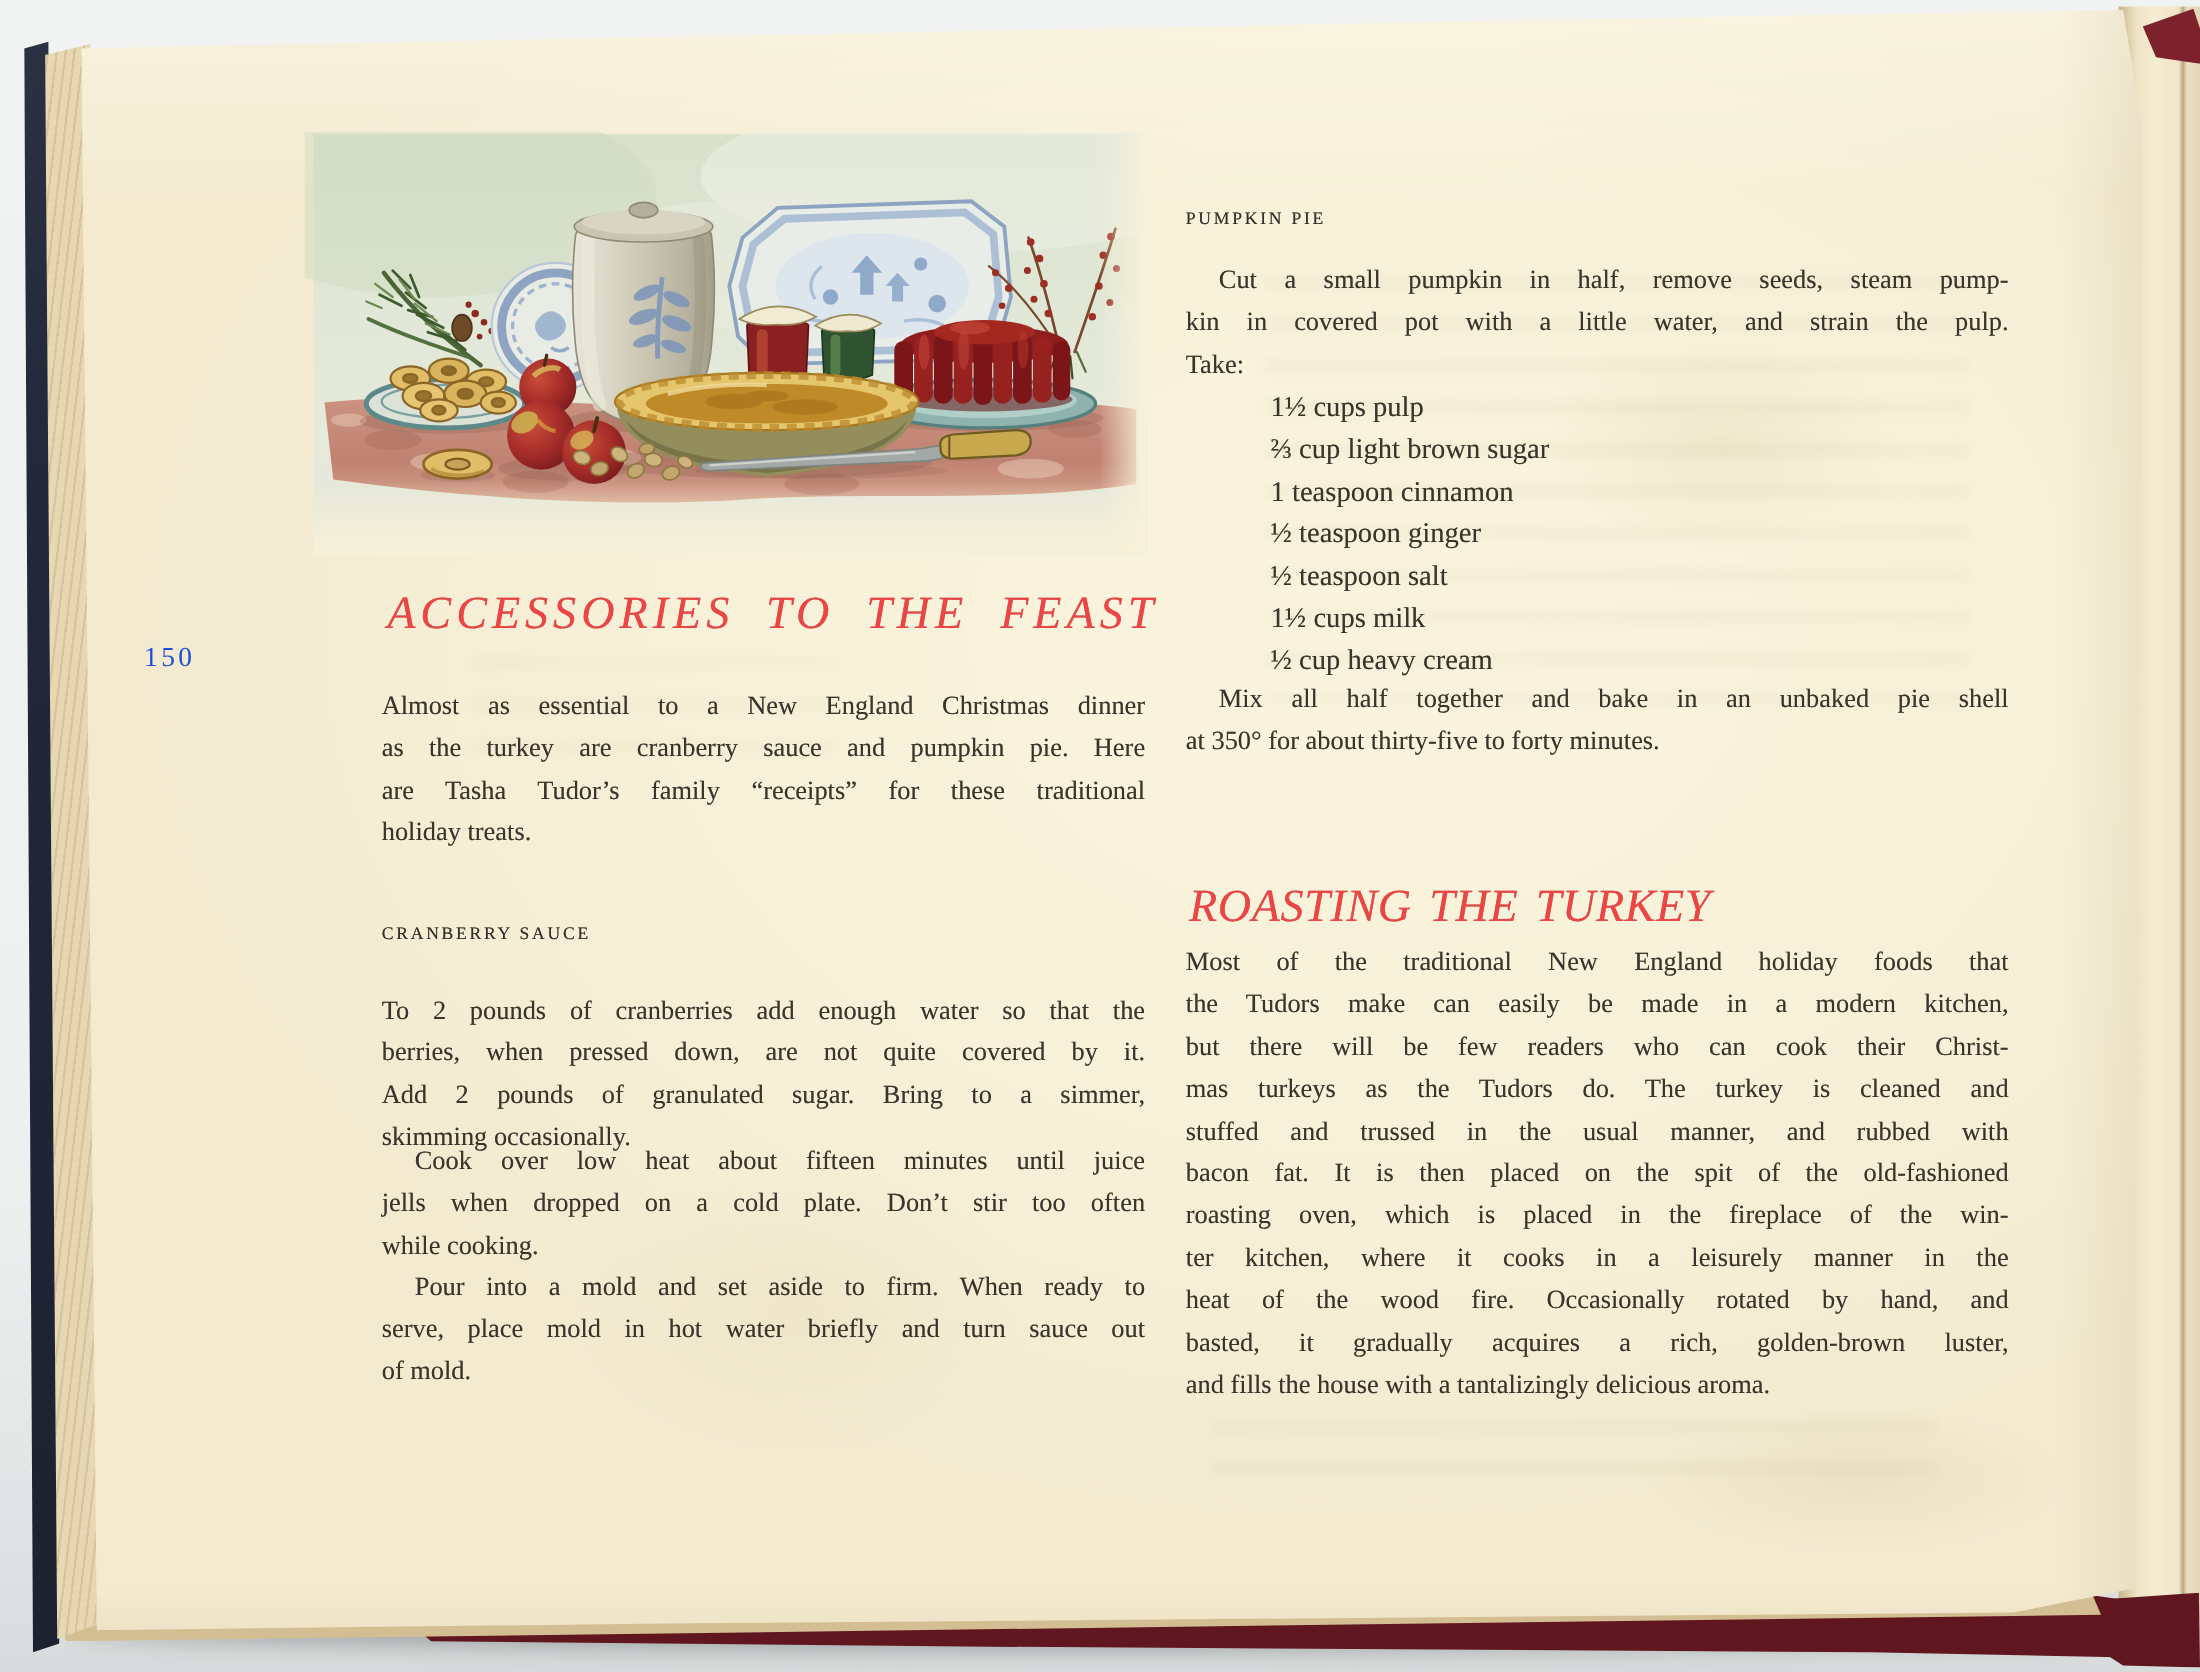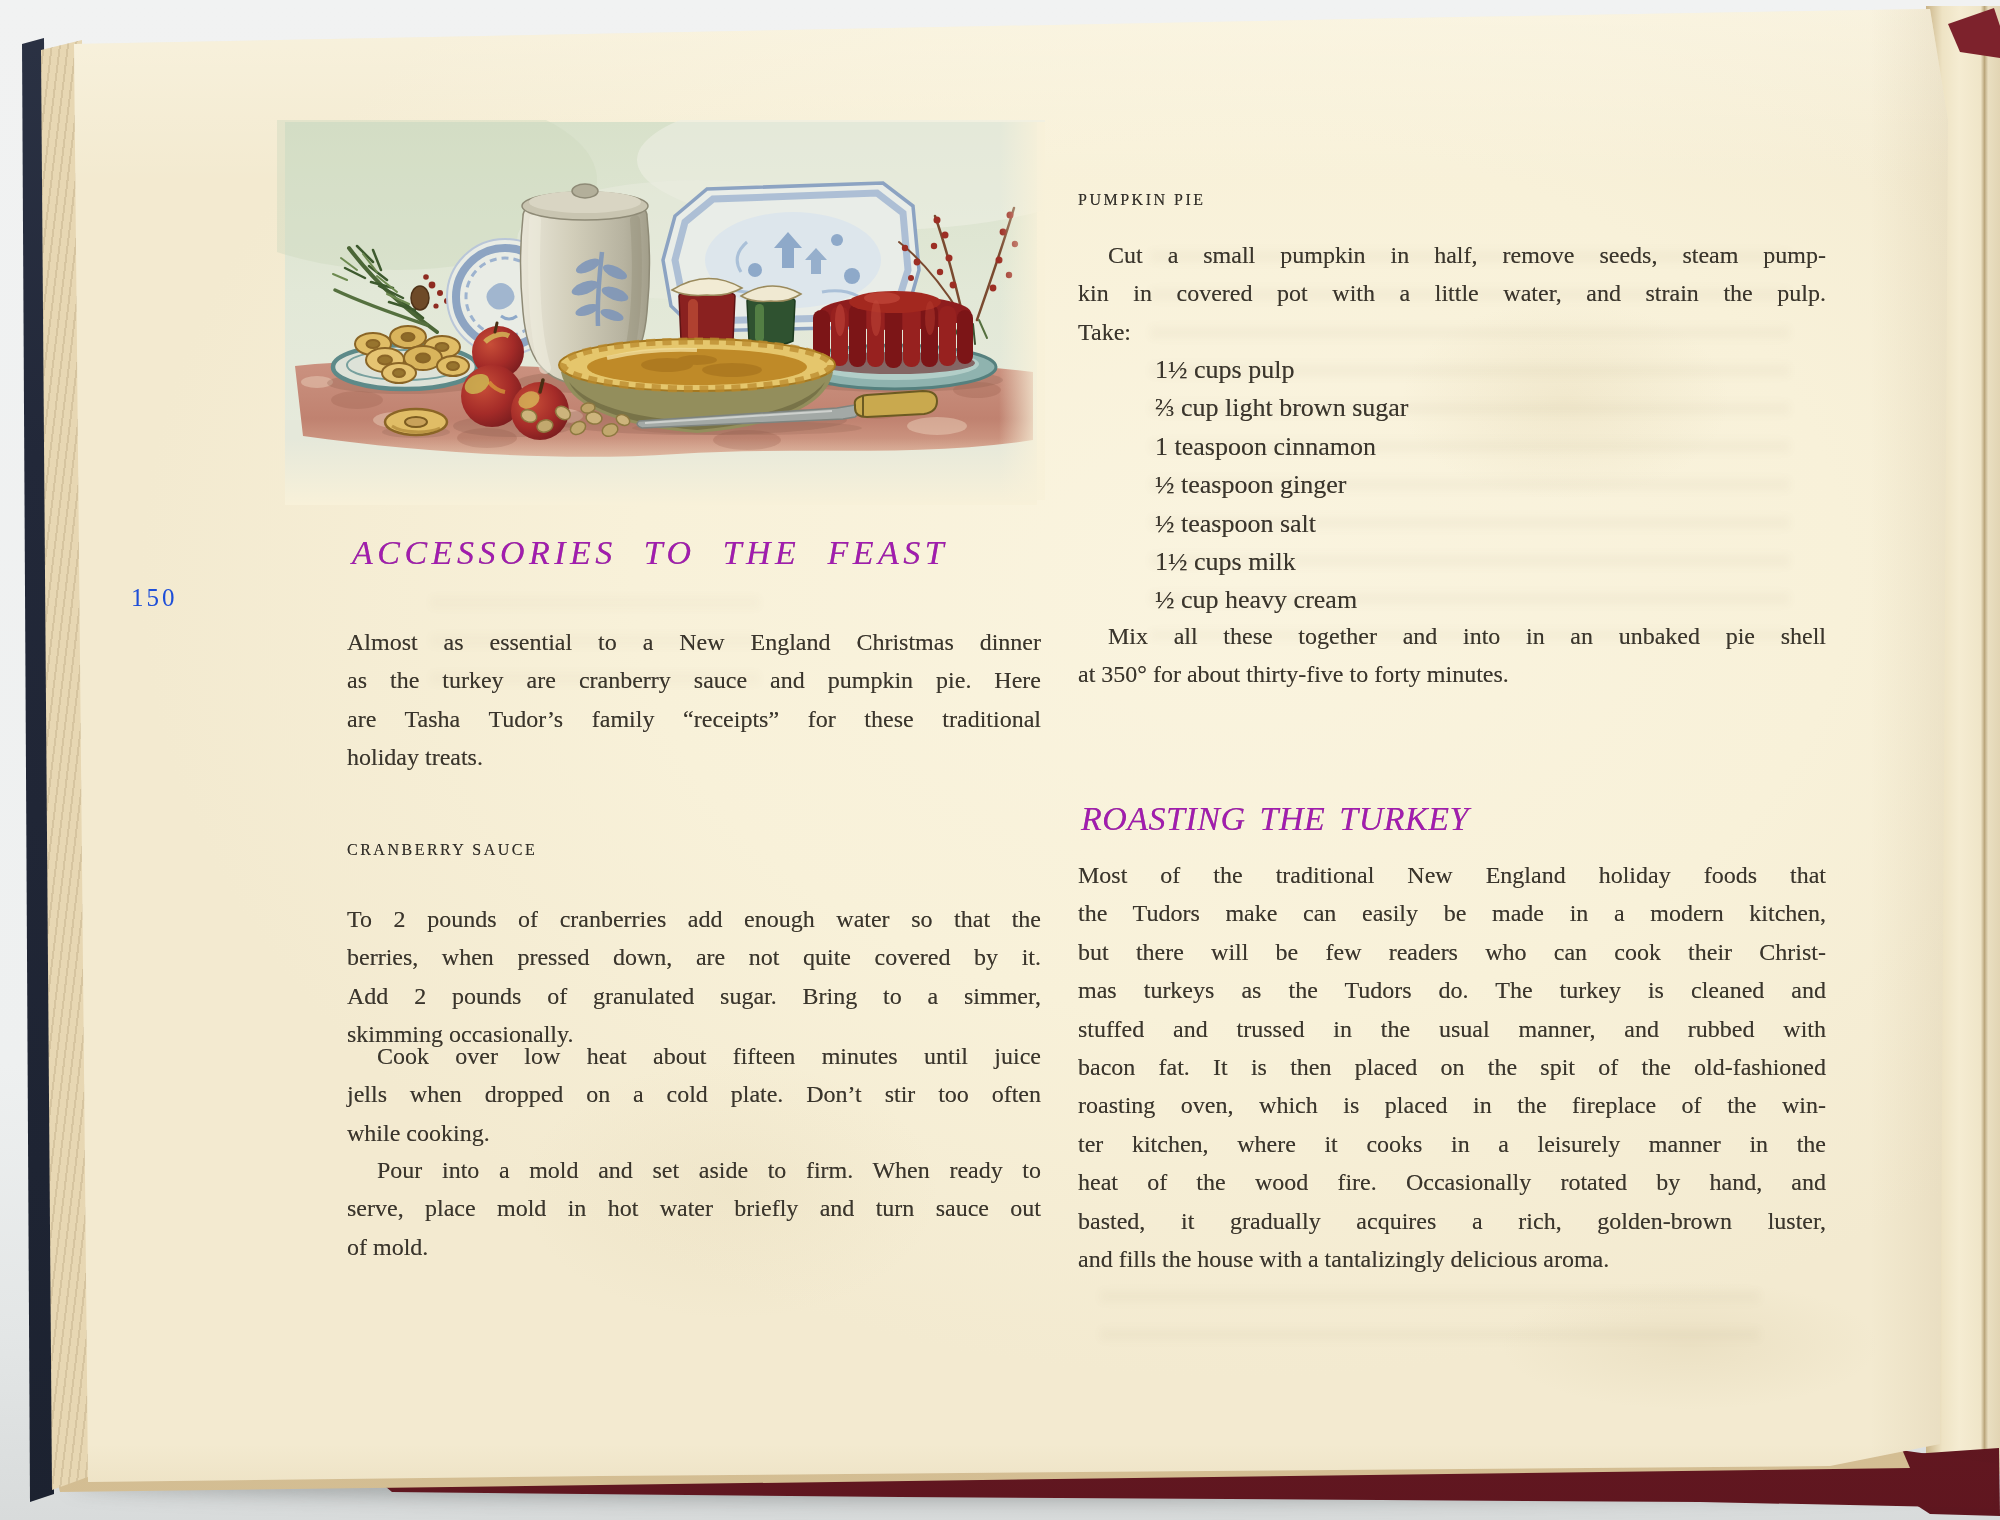--- a/index.html
+++ b/index.html
@@ -56,21 +56,21 @@
   .para{position:absolute;}
   .line{font-size:24px;line-height:38.4px;color:#3a352c;
     text-align:justify;text-align-last:justify;
     text-shadow:0 0 .5px rgba(58,53,44,.5);}
   .line.last{text-align-last:left;}
   .line.ind{text-indent:30px;}
   .ing{font-size:26px;line-height:38.4px;color:#3a352c;text-align:left;
     text-shadow:0 0 .5px rgba(58,53,44,.5);}
   .subhead{font-size:16px;letter-spacing:2.5px;color:#33302a;
     text-shadow:0 0 .6px rgba(51,48,42,.6);}
-  .bighead{font-style:italic;font-size:34px;color:#a21caf;white-space:nowrap;
+  .bighead{font-style:italic;font-size:42px;color:#ef4444;white-space:nowrap;
     text-shadow:0 0 .5px rgba(52,49,42,.5);}
   .h-access{letter-spacing:4.5px;word-spacing:14px;}
   .h-roast{letter-spacing:.5px;word-spacing:5px;margin-top:22px;}
   .pgnum{font-size:25px;letter-spacing:3px;color:#1d4ed8;}
   .illus{position:absolute;left:277px;top:120px;width:768px;height:385px;}
 </style>
 </head>
 <body>
 
 <div class="photo">
@@ -424,21 +424,21 @@
     <div class="ing">1½  cups pulp</div>
     <div class="ing">⅔  cup light brown sugar</div>
     <div class="ing">1  teaspoon cinnamon</div>
     <div class="ing">½  teaspoon ginger</div>
     <div class="ing">½  teaspoon salt</div>
     <div class="ing">1½  cups milk</div>
     <div class="ing">½  cup heavy cream</div>
   </div>
 
   <div class="para" style="left:1078px;top:617px;width:748px;">
-    <div class="line ind">Mix all these together and into in an unbaked pie shell</div>
+    <div class="line ind">Mix all half together and bake in an unbaked pie shell</div>
     <div class="line last">at 350° for about thirty-five to forty minutes.</div>
   </div>
 
   <div class="para bighead h-roast" style="left:1081px;top:778px;">ROASTING  THE  TURKEY</div>
 
   <div class="para" style="left:1078px;top:856px;width:748px;">
     <div class="line">Most of the traditional New England holiday foods that</div>
     <div class="line">the Tudors make can easily be made in a modern kitchen,</div>
     <div class="line">but there will be few readers who can cook their Christ-</div>
     <div class="line">mas turkeys as the Tudors do. The turkey is cleaned and</div>

